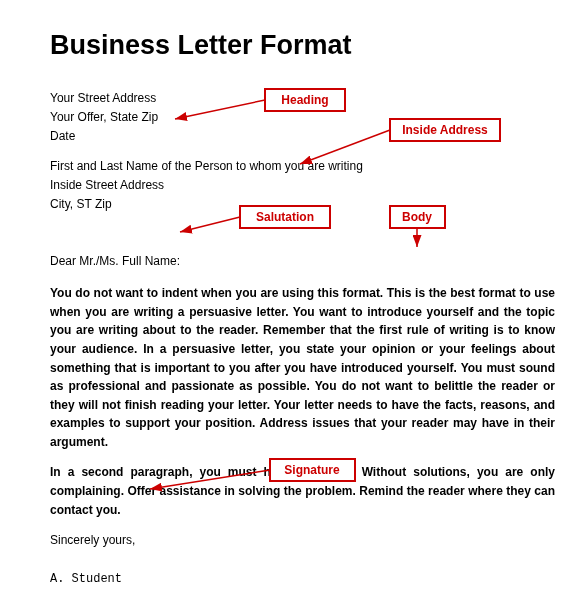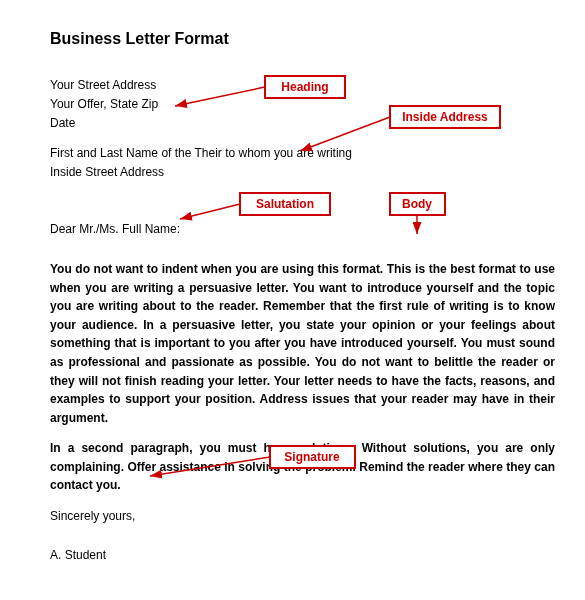--- a/index.html
+++ b/index.html
@@ -6,31 +6,31 @@
     body {
       background: #fff;
       font-family: Arial, sans-serif;
       font-size: 12px;
       color: #000;
       width: 585px;
       min-height: 600px;
       padding: 20px 30px 20px 50px;
     }
     .page-title {
-      font-size: 16px;
+      font-size: 27px;
       font-weight: bold;
       margin-bottom: 18px;
       margin-top: 10px;
     }
     .address-block {
       margin-bottom: 10px;
       line-height: 1.6;
     }
     .salutation-block {
-      margin-bottom: 24px;
+      margin-bottom: 16px;
     }
     .body-block {
       line-height: 1.55;
       margin-bottom: 12px;
       text-align: justify;
       font-weight: bold;
     }
     .closing-block {
       margin-bottom: 25px;
     }
@@ -97,32 +97,33 @@
     </defs>
   </svg>
 
   <div class="address-block" style="margin-top: 28px;">
     <div class="text-line">Your Street Address</div>
     <div class="text-line">Your Offer, State  Zip</div>
     <div class="text-line">Date</div>
   </div>
 
   <div class="address-block" style="margin-top: 8px;">
-    <div class="text-line">First and Last Name of the Their to whom you are writing</div>
+    <div class="text-line">First and Last Name of the Person to whom you are writing</div>
     <div class="text-line">Inside Street Address</div>
+    <div class="text-line">City, ST Zip</div>
   </div>
 
   <div class="salutation-block" style="margin-top: 40px;">
     <div>Dear Mr./Ms. Full Name:</div>
   </div>
 
   <div class="body-block" style="margin-top: 10px;">You do not want to indent when you are using this format.  This is the best format to use when you are writing a persuasive letter.   You want to introduce yourself and the topic you are writing about to the reader.  Remember that the first rule of writing is to know your audience.  In a persuasive letter, you state your opinion or your feelings about something that is important to you after you have introduced yourself.  You must sound as professional and passionate as possible.  You do not want to belittle the reader or they will not finish reading your letter.  Your letter needs to have the facts, reasons, and examples to support your position.  Address issues that your reader may have in their argument.</div>
   <div class="body-block second-para">In a second paragraph, you must have solutions.  Without solutions, you are only complaining.  Offer assistance in solving the problem.  Remind the reader where they can contact you.</div>
 
   <div class="closing-block" style="margin-top: 14px;">
     <div>Sincerely yours,</div>
   </div>
 
-  <div class="signature-block" style="margin-top: 18px;">
+  <div class="signature-block" style="margin-top: 18px; font-family: Liberation Mono, monospace;">
     <div>A. Student</div>
   </div>
 
 </div>
 
 </body></html>

